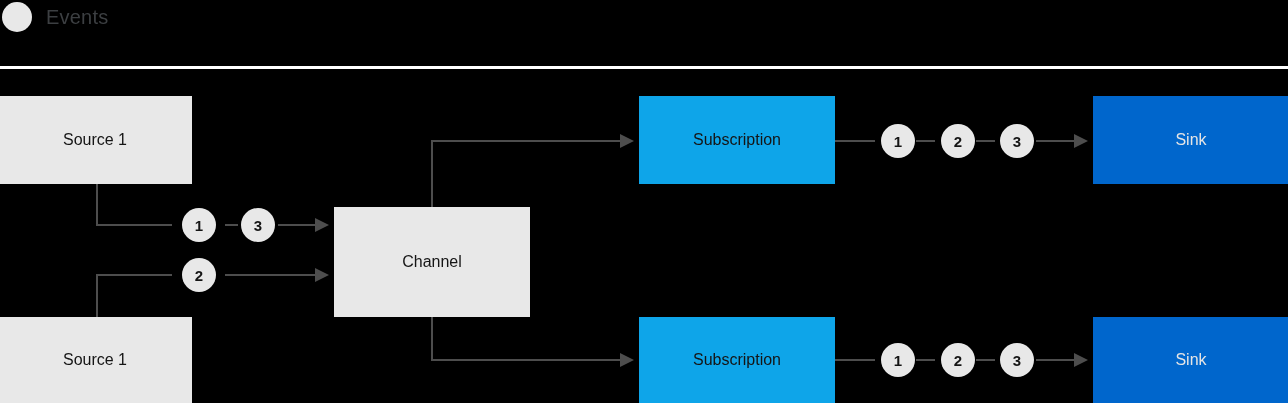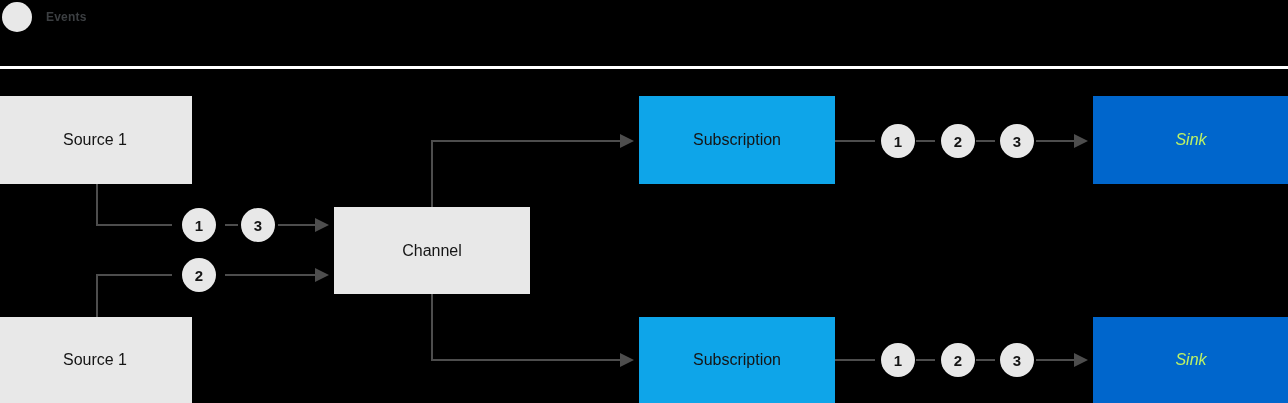--- a/index.html
+++ b/index.html
@@ -27,22 +27,22 @@
     height: 34px;
   }
   .legend-dot {
     width: 30px; height: 30px;
     border-radius: 50%;
     background: #e8e8e8;
     margin-left: 2px;
   }
   .legend-label {
     color: #3c3f42;
-    font-size: 12px;
-    font-weight: bold;
+    font-size: 20px;
+    font-weight: normal;
     letter-spacing: 0.2px;
   }
 
   .divider {
     position: absolute;
     left: 0; top: 66px;
     width: 1288px; height: 3px;
     background: #ffffff;
   }
 
@@ -50,25 +50,25 @@
   .box {
     position: absolute;
     display: flex;
     align-items: center;
     justify-content: center;
     font-size: 16px;
     color: #151515;
   }
   .box-grey { background: #e8e8e8; }
   .box-lightblue { background: #0ea5e9; }
-  .box-blue { background: #0066cc; color: #bef264; font-style: italic; }
+  .box-blue { background: #0066cc; color: #e5e5e5; }
 
   .source1 { left: -2px; top: 96px; width: 194px; height: 88px; }
   .source2 { left: -2px; top: 317px; width: 194px; height: 86px; }
-  .channel { left: 334px; top: 207px; width: 196px; height: 87px; }
+  .channel { left: 334px; top: 207px; width: 196px; height: 110px; }
   .sub1 { left: 639px; top: 96px; width: 196px; height: 88px; }
   .sub2 { left: 639px; top: 317px; width: 196px; height: 86px; }
   .sink1 { left: 1093px; top: 96px; width: 196px; height: 88px; }
   .sink2 { left: 1093px; top: 317px; width: 196px; height: 86px; }
 
   
   .token {
     position: absolute;
     width: 34px; height: 34px;
     border-radius: 50%;

